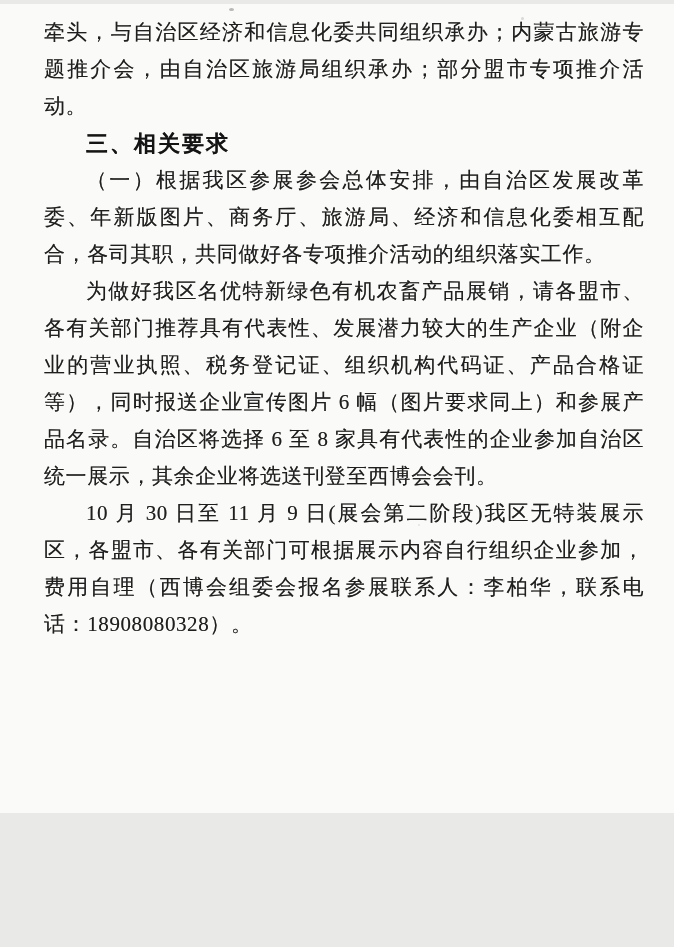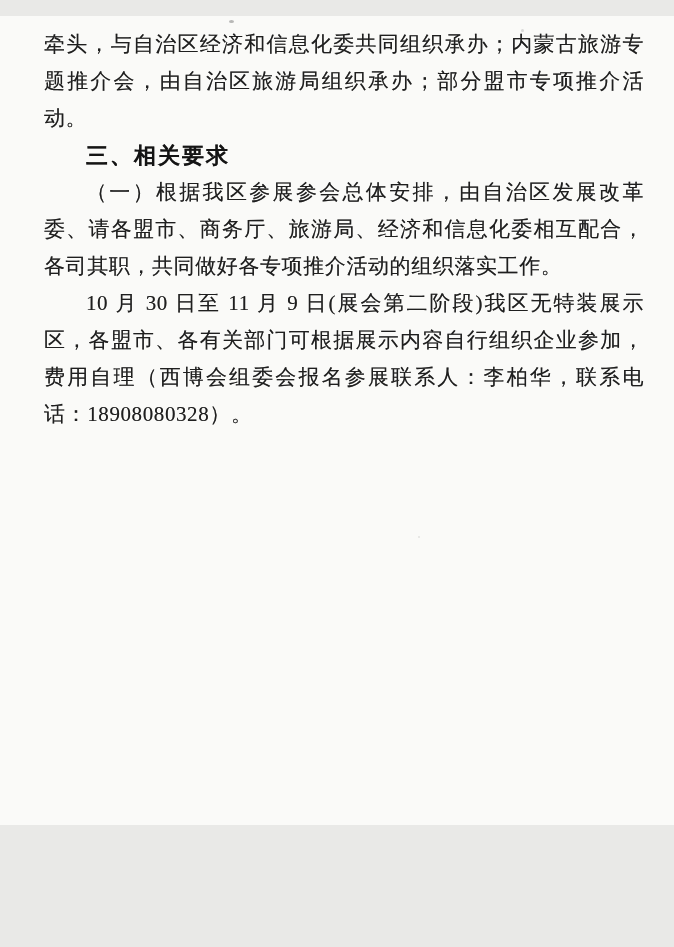--- a/index.html
+++ b/index.html
@@ -4,21 +4,21 @@
 <style>
   html, body {
     margin: 0;
     padding: 0;
     background: #e9e9e7;
   }
   .page {
     position: relative;
     width: 674px;
     height: 809px;
-    margin: 16px auto;
+    margin: 4px auto;
     background: #fafaf8;
     overflow: hidden;
     box-sizing: border-box;
     font-family: "Liberation Serif", "DejaVu Serif", serif;
     color: #1f1f1f;
   }
   .content {
     position: absolute;
     top: 10px;
     left: 44px;
@@ -74,21 +74,22 @@
 
   <div class="speck s1"></div>
   <div class="speck s2"></div>
   <div class="speck s3"></div>
 
   <div class="content">
     <p class="para no-indent">牵头，与自治区经济和信息化委共同组织承办；内蒙古旅游专题推介会，由自治区旅游局组织承办；部分盟市专项推介活动。</p>
 
     <h2 class="heading">三、相关要求</h2>
 
-    <p class="para">（一）根据我区参展参会总体安排，由自治区发展改革委、请各盟市、商务厅、旅游局、经济和信息化委相互配合，各司其职，共同做好各专项推介活动的组织落实工作。</p>
+    <p class="para">（一）根据我区参展参会总体安排，由自治区发展改革委、年新版图片、商务厅、旅游局、经济和信息化委相互配合，各司其职，共同做好各专项推介活动的组织落实工作。</p>
 
 
+    <p class="para">为做好我区名优特新绿色有机农畜产品展销，请各盟市、各有关部门推荐具有代表性、发展潜力较大的生产企业（附企业的营业执照、税务登记证、组织机构代码证、产品合格证等），同时报送企业宣传图片 6 幅（图片要求同上）和参展产品名录。自治区将选择 6 至 8 家具有代表性的企业参加自治区统一展示，其余企业将选送刊登至西博会会刊。</p>
 
     <p class="para">10 月 30 日至 11 月 9 日(展会第二阶段)我区无特装展示区，各盟市、各有关部门可根据展示内容自行组织企业参加，费用自理（西博会组委会报名参展联系人：李柏华，联系电话：18908080328）。</p>
   </div>
 
   <div class="page-number">— 3 —</div>
 </div>
 
 </body></html>

